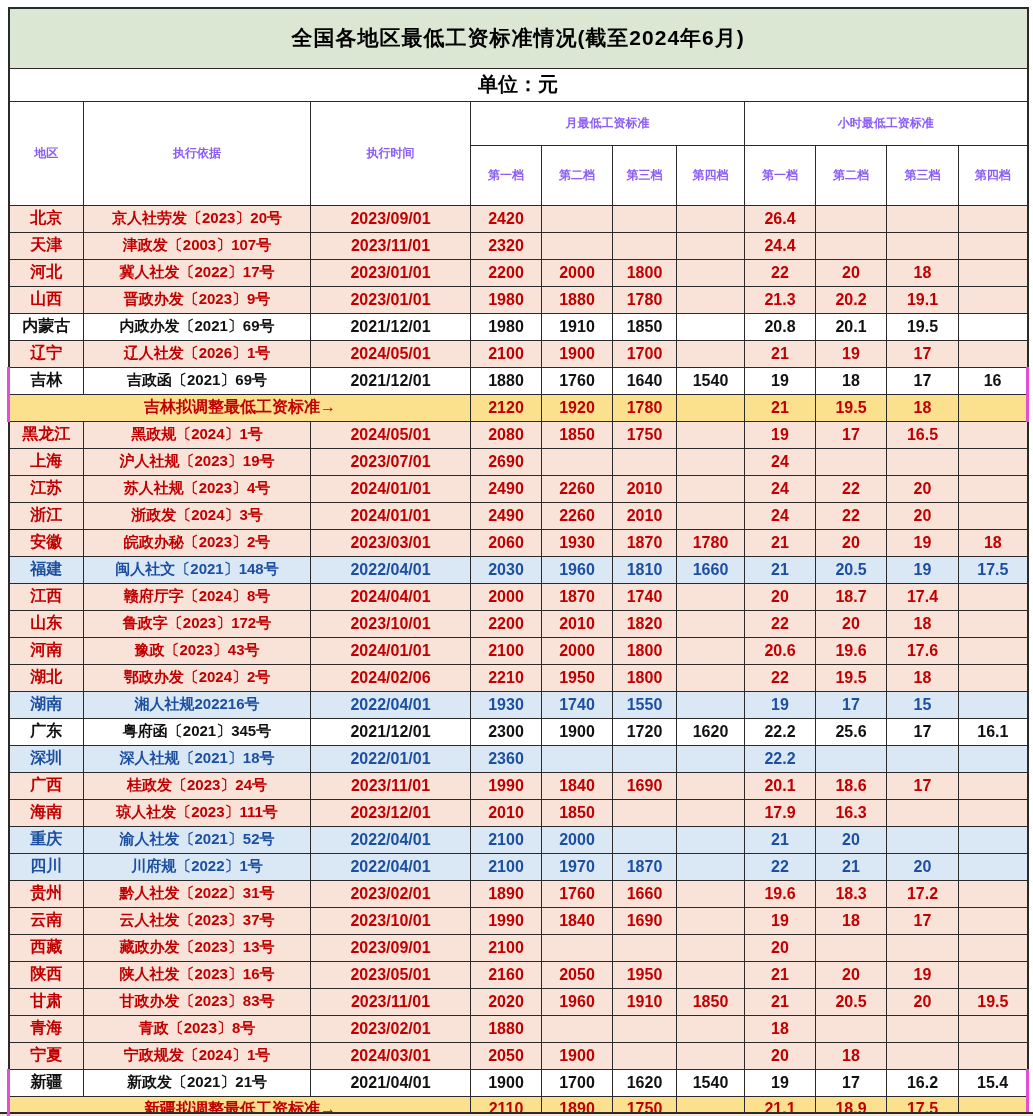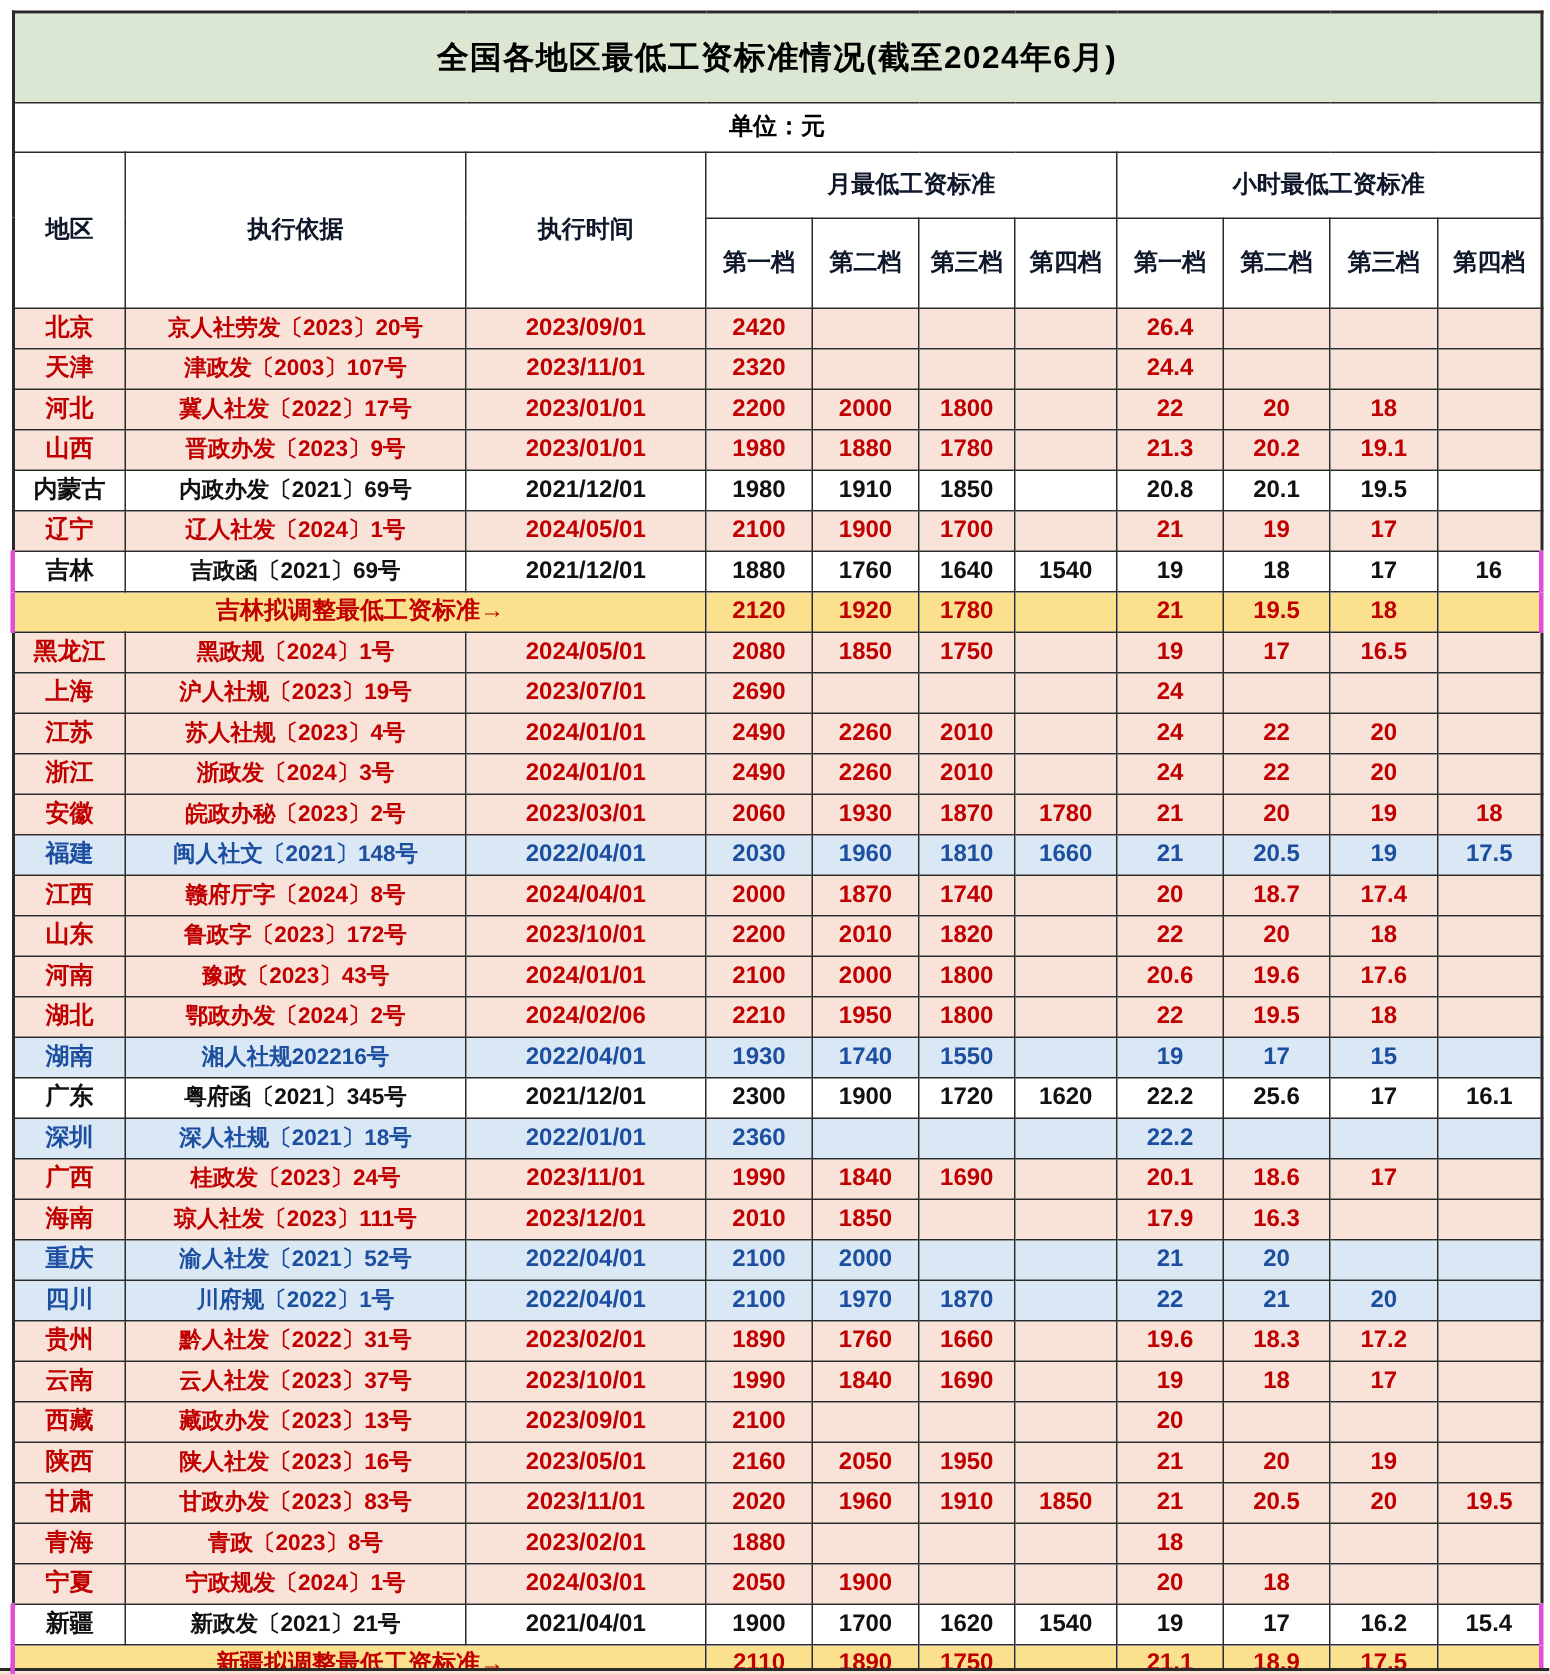--- a/index.html
+++ b/index.html
@@ -42,29 +42,29 @@
   .title-cell{
     background:var(--title-bg);
     height:60px;
     font-size:21px;
     letter-spacing:1px;
     color:#000;
   }
   .unit-cell{
     background:#ffffff;
     height:33px;
-    font-size:16px;
+    font-size:20px;
     text-align:left;
     padding-left:5px;
     color:#000;
   }
   thead th{
     background:#ffffff;
-    color:#0f172a;
-    font-size:16px;
+    color:#8b5cf6;
+    font-size:12px;
   }
   .h-group{height:44px;}
   .h-tier{height:60px;}
   tbody td{height:27px;font-size:16px;}
   td.l{text-align:left;padding-left:5px;}
   td.num{font-size:16px;}
   td.basis-cell{font-size:15px;}
   .row-pink{background:var(--row-pink);color:var(--text-red);}
   .row-white{background:var(--row-white);color:var(--text-black);}
   .row-blue{background:var(--row-blue);color:var(--text-blue);}
@@ -188,21 +188,21 @@
           <td class="num">1910</td>
           <td class="num">1850</td>
           <td class="num"></td>
           <td class="num">20.8</td>
           <td class="num">20.1</td>
           <td class="num">19.5</td>
           <td class="num"></td>
         </tr>
         <tr class="row-pink">
           <td class="">辽宁</td>
-          <td class="l basis-cell">辽人社发〔2024〕1号</td>
+          <td class="l basis-cell">辽人社发〔2026〕1号</td>
           <td class="">2024/05/01</td>
           <td class="num">2100</td>
           <td class="num">1900</td>
           <td class="num">1700</td>
           <td class="num"></td>
           <td class="num">21</td>
           <td class="num">19</td>
           <td class="num">17</td>
           <td class="num"></td>
         </tr>

